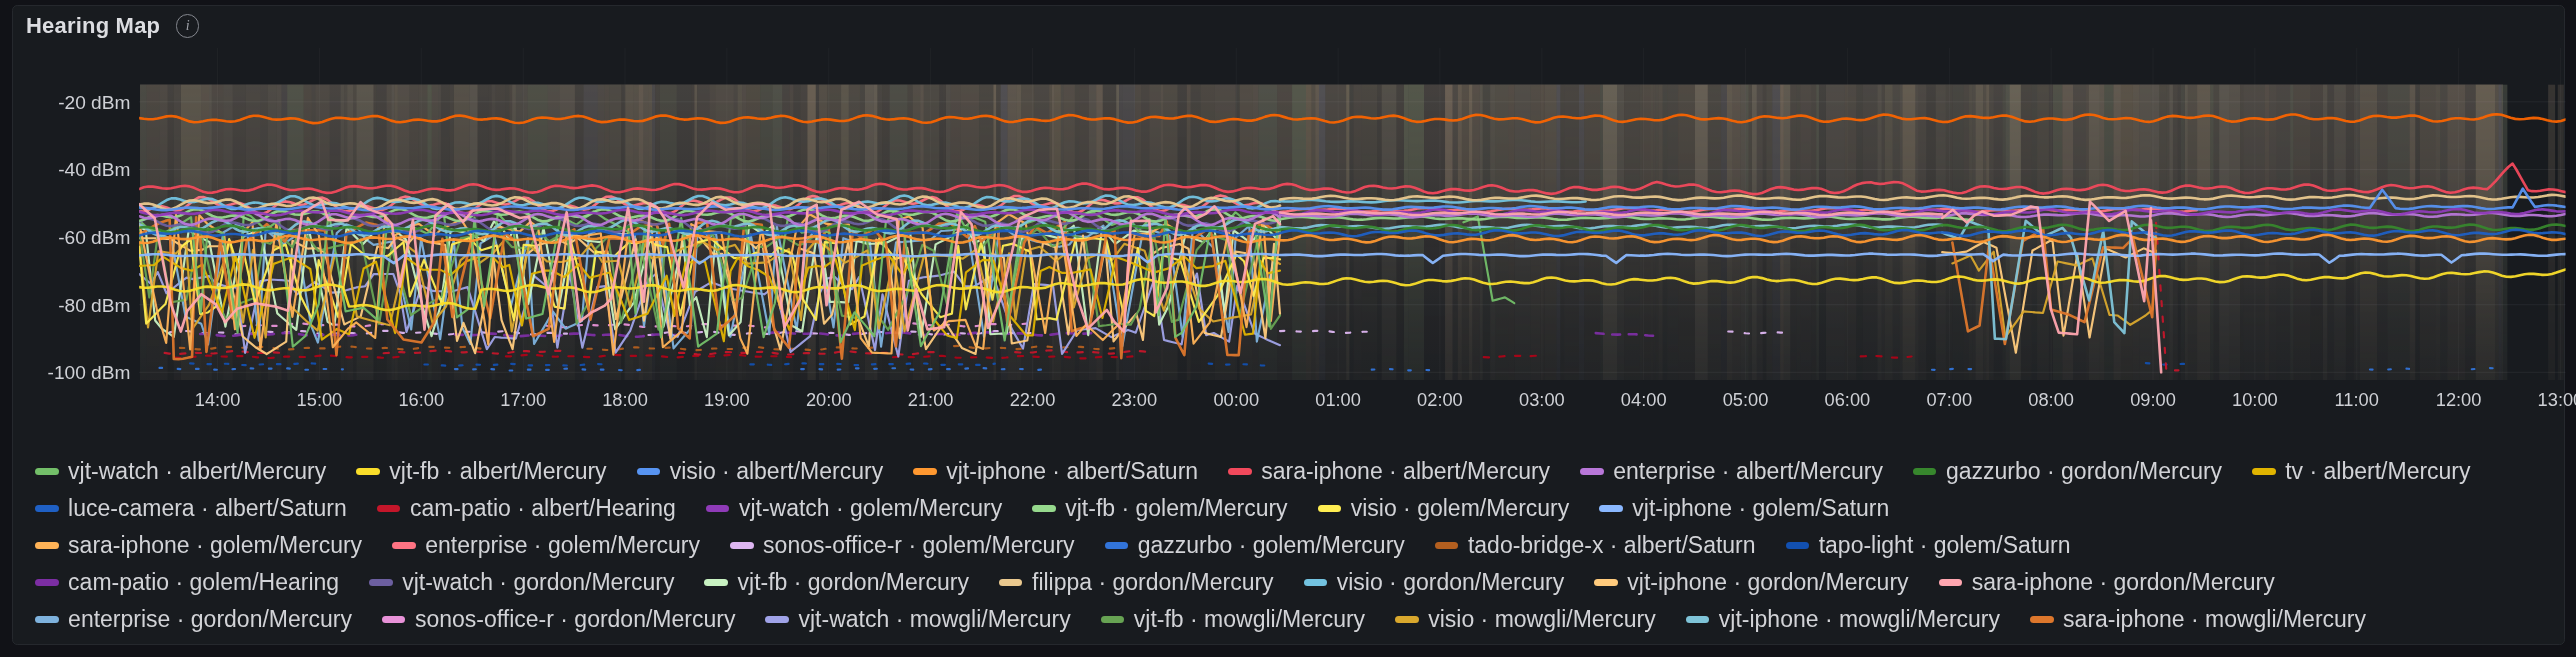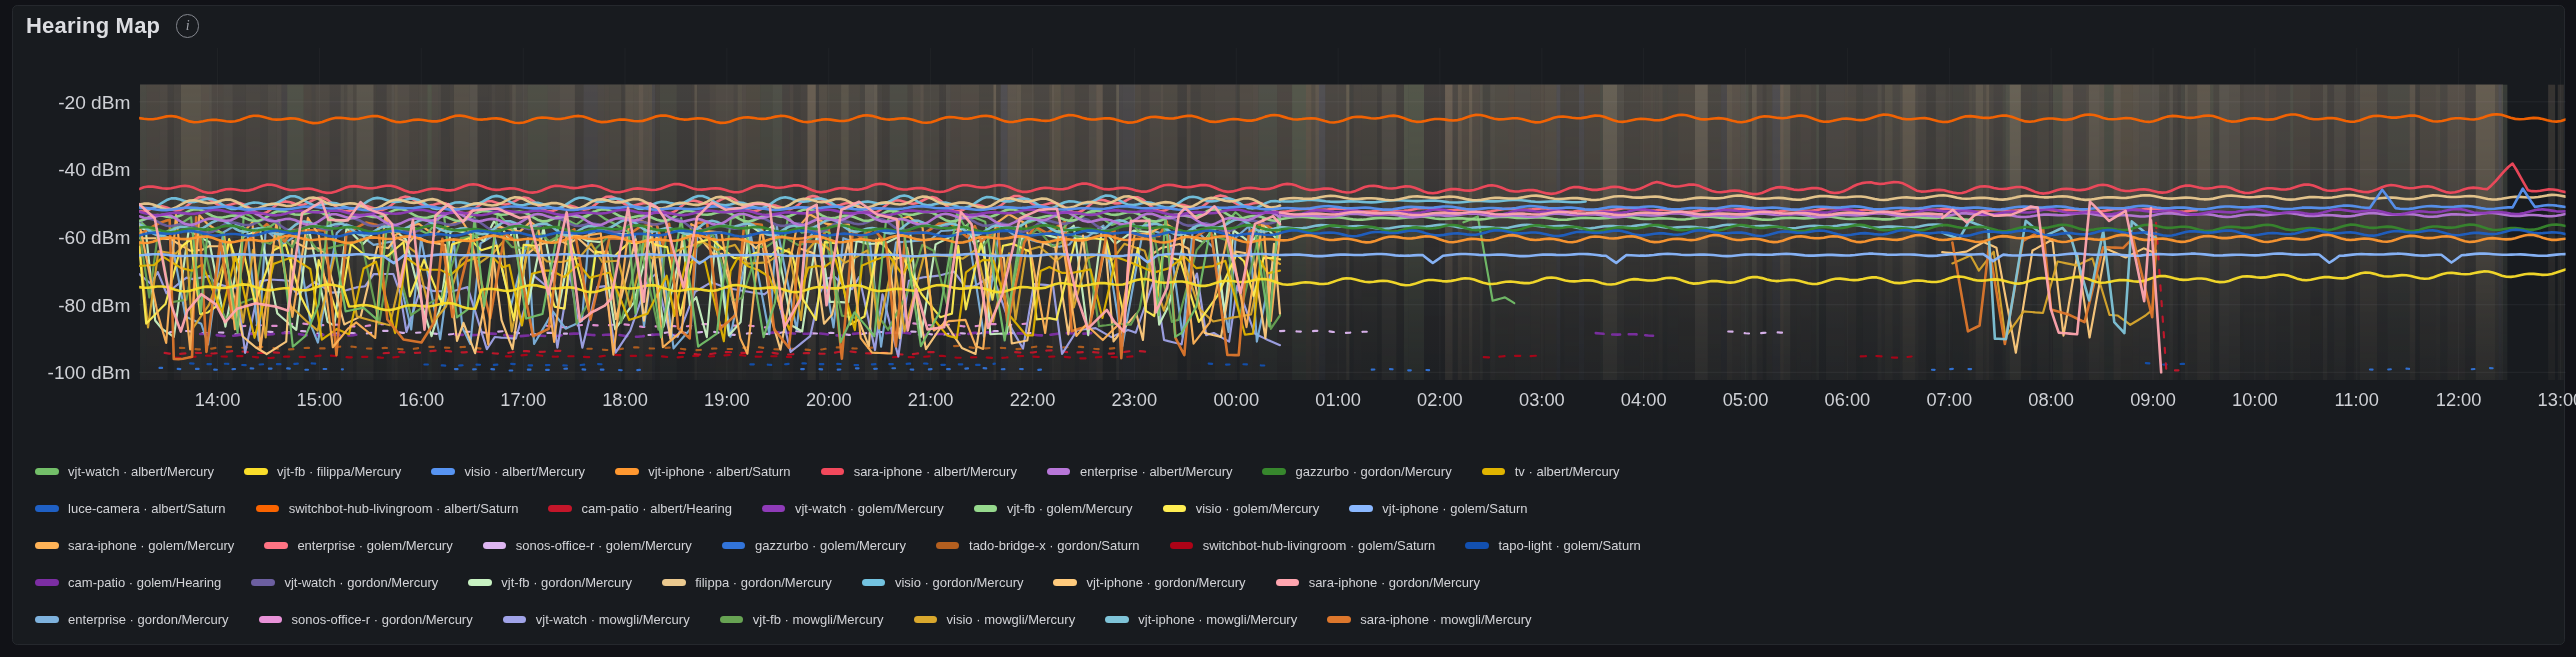--- a/index.html
+++ b/index.html
@@ -16,21 +16,21 @@
                display:flex; align-items:center; justify-content:center;
                font-family:"Liberation Serif", serif; }
   #chart { position:absolute; left:0; top:0; cursor:crosshair; }
   .tick-y { font-size:22px; fill:#cfd1d6; }
   .tick-x { font-size:21px; fill:#cfd1d6; }
   .legend { position:absolute; left:35px; top:453px; width:2505px; height:190px;
             overflow:hidden; display:flex; flex-direction:column; z-index:4; }
   .legend-row { display:flex; align-items:center; flex:0 0 37px; height:37px; }
   .legend-item { display:flex; align-items:center; margin-right:30px; cursor:pointer; white-space:nowrap; }
   .swatch { width:23.5px; height:7px; border-radius:3.5px; margin-right:9.6px; flex:0 0 23.5px; }
-  .legend-label { font-size:13px; color:#d2d3d7; }
+  .legend-label { font-size:23px; color:#d2d3d7; }
 </style>
 </head>
 <body>
 
 <div class="page">
   <section class="panel"></section>
 
   <header class="panel-header">
     <span class="panel-title">Hearing Map</span>
     <span class="info-icon">i</span>
@@ -577,21 +577,21 @@
     </svg>
 
   <div id="legend" class="legend">
       <div class="legend-row">
         <span class="legend-item">
           <span class="swatch" style="background: rgb(115, 191, 105);"></span>
           <span class="legend-label">vjt-watch · albert/Mercury</span>
         </span>
         <span class="legend-item">
           <span class="swatch" style="background: rgb(250, 222, 42);"></span>
-          <span class="legend-label">vjt-fb · filippa/Mercury</span>
+          <span class="legend-label">vjt-fb · albert/Mercury</span>
         </span>
         <span class="legend-item">
           <span class="swatch" style="background: rgb(87, 148, 242);"></span>
           <span class="legend-label">visio · albert/Mercury</span>
         </span>
         <span class="legend-item">
           <span class="swatch" style="background: rgb(255, 152, 48);"></span>
           <span class="legend-label">vjt-iphone · albert/Saturn</span>
         </span>
         <span class="legend-item">
@@ -610,24 +610,20 @@
           <span class="swatch" style="background: rgb(224, 180, 0);"></span>
           <span class="legend-label">tv · albert/Mercury</span>
         </span>
       </div>
       <div class="legend-row">
         <span class="legend-item">
           <span class="swatch" style="background: rgb(31, 96, 196);"></span>
           <span class="legend-label">luce-camera · albert/Saturn</span>
         </span>
         <span class="legend-item">
-          <span class="swatch" style="background: rgb(250, 100, 0);"></span>
-          <span class="legend-label">switchbot-hub-livingroom · albert/Saturn</span>
-        </span>
-        <span class="legend-item">
           <span class="swatch" style="background: rgb(196, 22, 42);"></span>
           <span class="legend-label">cam-patio · albert/Hearing</span>
         </span>
         <span class="legend-item">
           <span class="swatch" style="background: rgb(143, 59, 184);"></span>
           <span class="legend-label">vjt-watch · golem/Mercury</span>
         </span>
         <span class="legend-item">
           <span class="swatch" style="background: rgb(150, 217, 141);"></span>
           <span class="legend-label">vjt-fb · golem/Mercury</span>
@@ -653,25 +649,21 @@
         <span class="legend-item">
           <span class="swatch" style="background: rgb(222, 182, 242);"></span>
           <span class="legend-label">sonos-office-r · golem/Mercury</span>
         </span>
         <span class="legend-item">
           <span class="swatch" style="background: rgb(50, 116, 217);"></span>
           <span class="legend-label">gazzurbo · golem/Mercury</span>
         </span>
         <span class="legend-item">
           <span class="swatch" style="background: rgb(179, 95, 31);"></span>
-          <span class="legend-label">tado-bridge-x · gordon/Saturn</span>
-        </span>
-        <span class="legend-item">
-          <span class="swatch" style="background: rgb(173, 3, 23);"></span>
-          <span class="legend-label">switchbot-hub-livingroom · golem/Saturn</span>
+          <span class="legend-label">tado-bridge-x · albert/Saturn</span>
         </span>
         <span class="legend-item">
           <span class="swatch" style="background: rgb(18, 80, 176);"></span>
           <span class="legend-label">tapo-light · golem/Saturn</span>
         </span>
       </div>
       <div class="legend-row">
         <span class="legend-item">
           <span class="swatch" style="background: rgb(124, 46, 163);"></span>
           <span class="legend-label">cam-patio · golem/Hearing</span>

